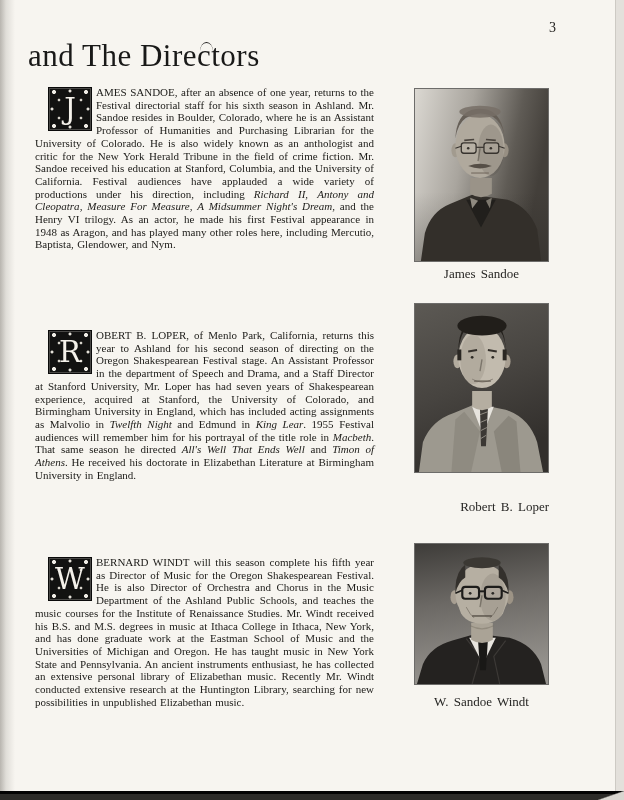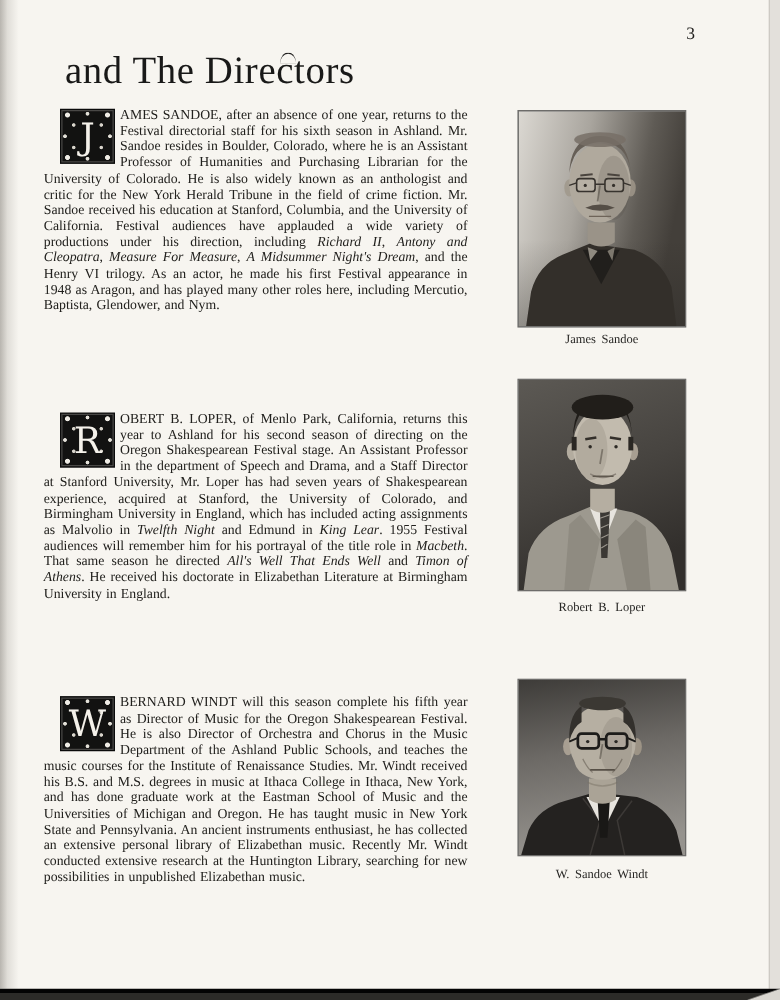--- a/index.html
+++ b/index.html
@@ -17,21 +17,21 @@
     background:linear-gradient(90deg, rgba(82,77,70,.38), rgba(82,77,70,.14) 40%, rgba(82,77,70,0) 100%);}
   .right-strip{position:absolute;right:0;top:0;height:791px;width:8px;
     background:#e3e0db;border-left:1px solid #cdcac4;}
   .bottom-edge{position:absolute;left:0;top:791px;width:624px;height:9px;
     background:linear-gradient(180deg,#030303 0 3px,#2c2b28 3px 100%);}
   .corner-lift{position:absolute;right:0;top:791px;width:26px;height:9px;
     background:linear-gradient(to bottom right, rgba(0,0,0,0) 46%, #d9d6d0 54%);}
 
   .page-number{position:absolute;left:549px;top:20px;font-size:14px;color:#1e1d1b;}
 
-  .title{position:absolute;left:52px;top:38px;font-size:31px;color:#191918;
+  .title{position:absolute;left:28px;top:38px;font-size:31px;color:#191918;
     letter-spacing:.5px;white-space:nowrap;}
   .title .lig{position:relative;}
   .title .lig::before{content:'';position:absolute;left:3px;top:4px;width:13px;height:8px;
     border-top:1.6px solid #1c1b1a;border-radius:50% 50% 0 0/100% 100% 0 0;}
 
   .para{position:absolute;left:35px;width:339px;
     font-size:11px;line-height:12.7px;text-align:justify;color:#21201d;
     word-spacing:.6px;}
   .para i{font-style:italic;margin-top:27px;}
   .para1{top:86px;}
@@ -60,23 +60,23 @@
   }
 
   .photo{position:absolute;left:414px;background:#888;border:1px solid rgba(60,58,52,.35);
     box-sizing:border-box;overflow:hidden;}
   .photo svg{display:block;width:100%;height:100%;}
   .photo1{top:88px;width:135px;height:174px;}
   .photo2{top:303px;width:135px;height:170px;}
   .photo3{top:543px;width:135px;height:142px;}
 
   .caption{position:absolute;left:414px;width:135px;text-align:center;
-    font-size:10px;color:#272624;word-spacing:2px;}
+    font-size:13px;color:#272624;word-spacing:2px;}
   .caption1{top:266px;}
-  .caption2{top:481px;}
+  .caption2{top:499px;text-align:right;}
   .caption3{top:694px;}
 </style>
 </head>
 <body>
 
 <div class="page">
 
   <div class="page-number">3</div>
 
   <div class="title"><span>and The Dire</span><span class="lig">ct</span><span>ors</span></div>

